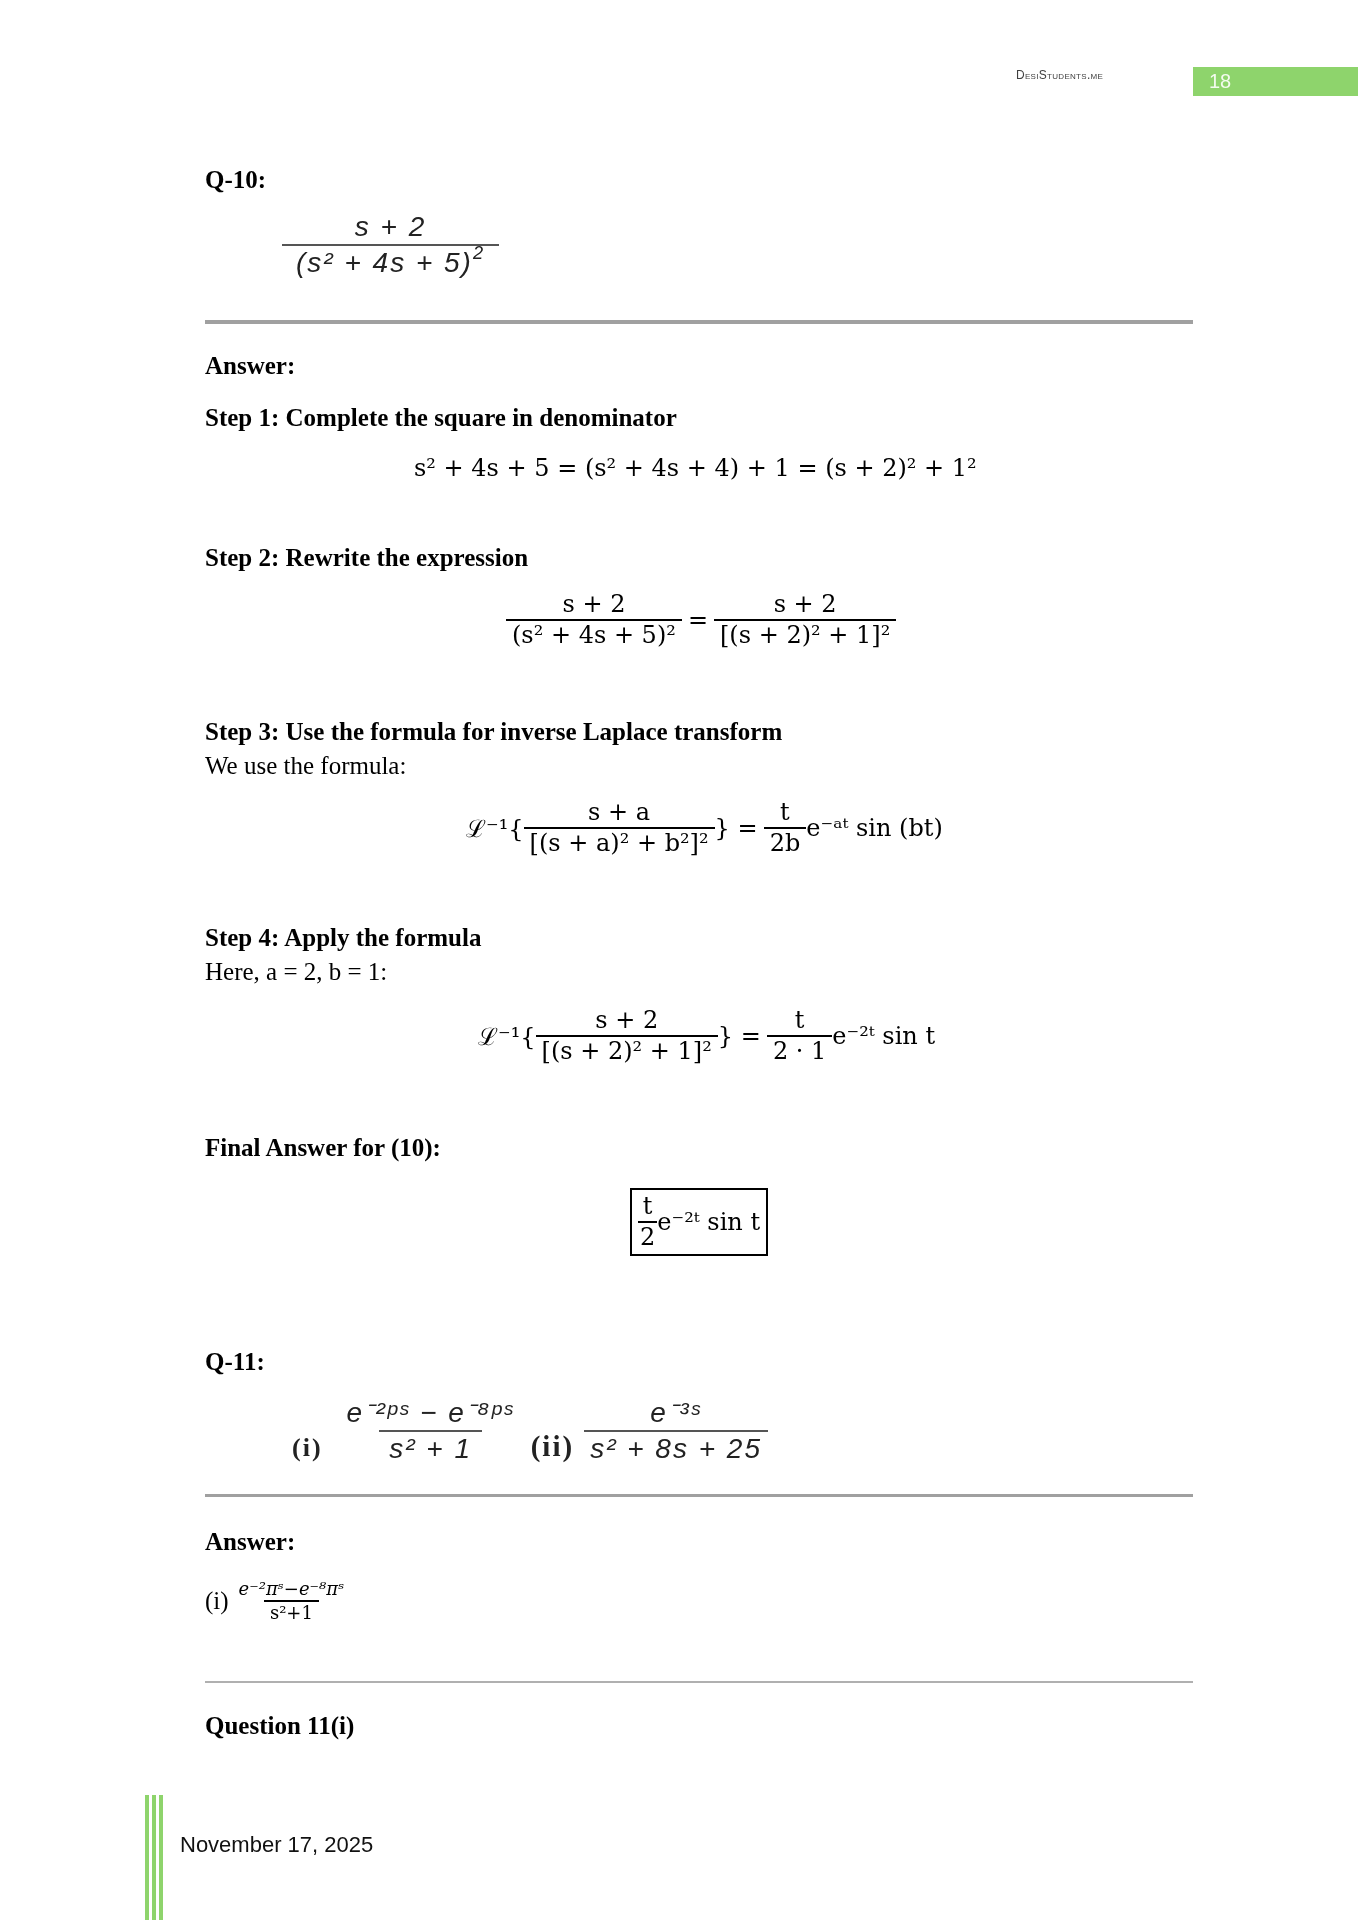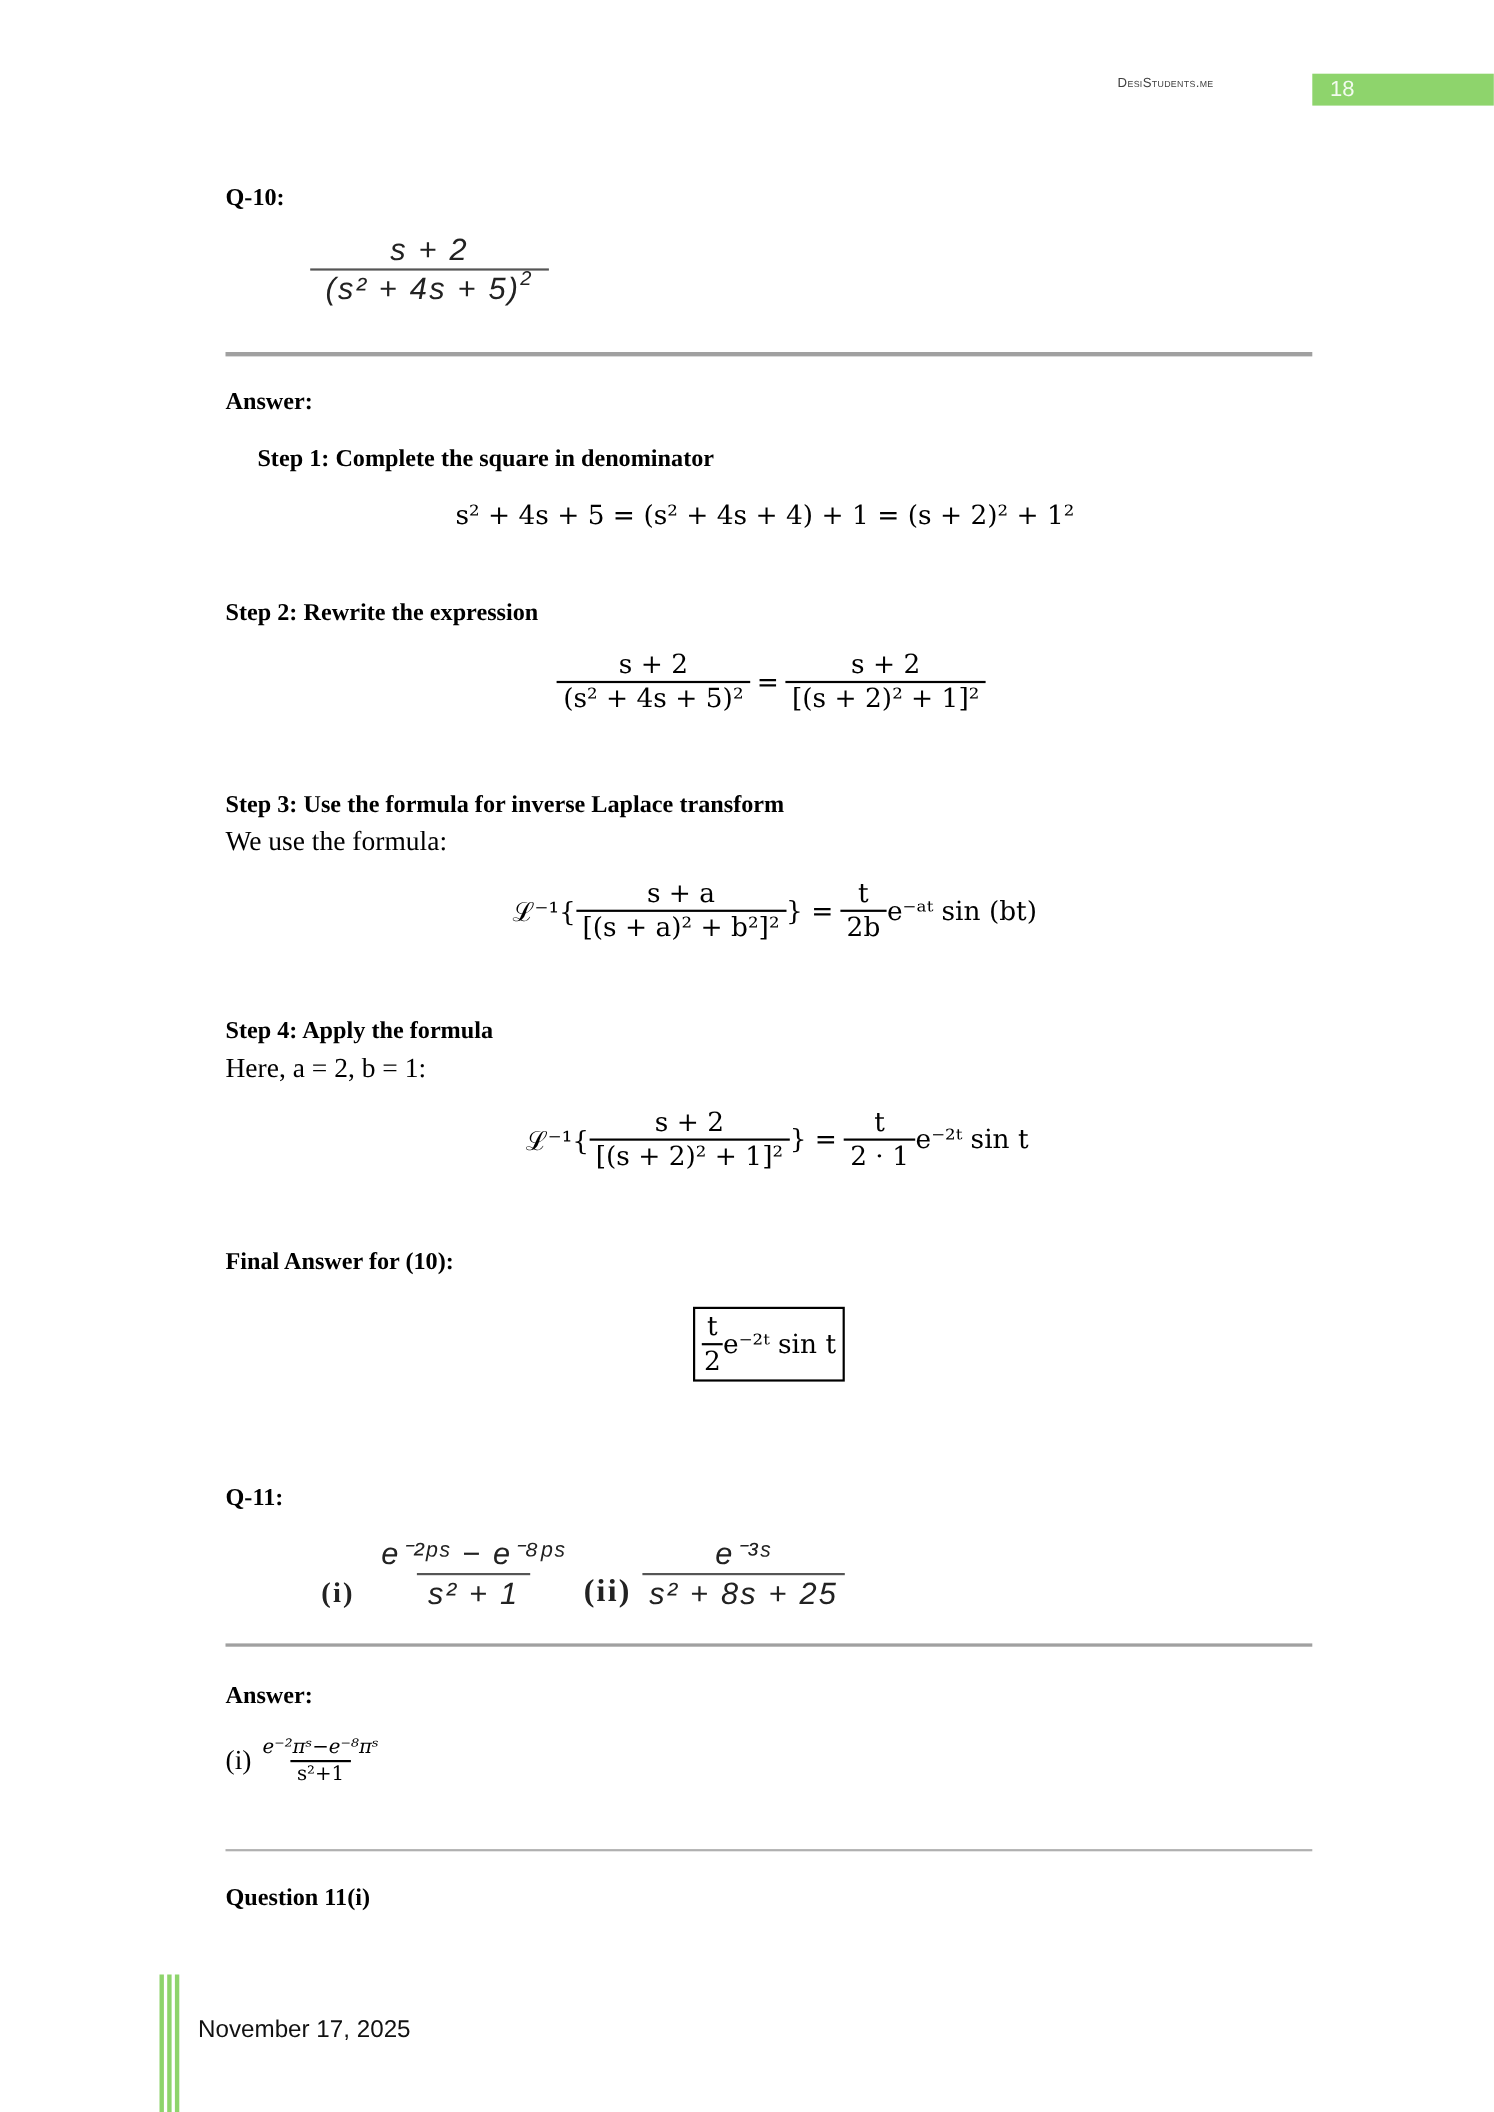--- a/index.html
+++ b/index.html
@@ -2,21 +2,21 @@
 <html><head>
 <meta charset="utf-8">
 <style>
   html, body { margin: 0; padding: 0; background: #ffffff; }
   body { width: 1358px; height: 1920px; position: relative; overflow: hidden; color: #000; }
 
   
   .hdr-site { position: absolute; top: 68px; left: 1016px; font-family: "Liberation Sans", sans-serif; font-size: 12px; color: #404040; letter-spacing: 0.3px; font-variant: small-caps; }
   .hdr-page { position: absolute; top: 67px; left: 1193px; width: 195px; height: 29px; background: #8ed46c; color: #f3fbef; font-family: "Liberation Sans", sans-serif; font-size: 20px; line-height: 29px; padding-left: 16px; box-sizing: border-box; }
 
-  .h-bold { position: absolute; font-family: "Liberation Serif", serif; font-weight: bold; font-size: 22px; }
+  .h-bold { position: absolute; font-family: "Liberation Serif", serif; font-weight: bold; font-size: 25px; }
   .p-text { position: absolute; font-family: "Liberation Serif", serif; font-size: 25px; }
   .rule-thick { position: absolute; left: 205px; width: 988px; height: 4px; background: #a0a0a0; }
   .rule-thin { position: absolute; left: 205px; width: 988px; height: 2px; background: #b0b0b0; }
 
   
   .frac { display: inline-flex; flex-direction: column; align-items: center; vertical-align: middle; }
   .frac .num { padding: 0 6px; line-height: 1.2; }
   .frac .den { padding: 0 6px; line-height: 1.2; border-top: 2px solid #000; }
   .eq { position: absolute; font-family: "DejaVu Serif", serif; font-size: 24px; white-space: nowrap; display: flex; align-items: center; }
   sup { font-size: 0.65em; vertical-align: 0.7em; line-height: 0; }
@@ -43,21 +43,21 @@
     <span class="den" style="font-style:italic;padding:0 14px;">
       <span>(s² + 4s + 5)</span><sup>2</sup>
     </span>
   </span>
 </div>
 
 <div class="rule-thick" style="top:320px;"></div>
 
 <div class="h-bold" style="top:352px;left:205px;">Answer:</div>
 
-<div class="h-bold" style="top:404px;left:205px;margin-left:29px;">Step 1: Complete the square in denominator</div>
+<div class="h-bold" style="top:404px;left:205px;">Step 1: Complete the square in denominator</div>
 <div class="eq" style="top:454px;left:414px;">
   <span>s² + 4s + 5 = (s² + 4s + 4) + 1 = (s + 2)² + 1²</span>
 </div>
 
 <div class="h-bold" style="top:544px;left:205px;">Step 2: Rewrite the expression</div>
 <div class="eq" style="top:590px;left:506px;">
   <span class="frac">
     <span class="num">s + 2</span>
     <span class="den">(s² + 4s + 5)²</span>
   </span>

